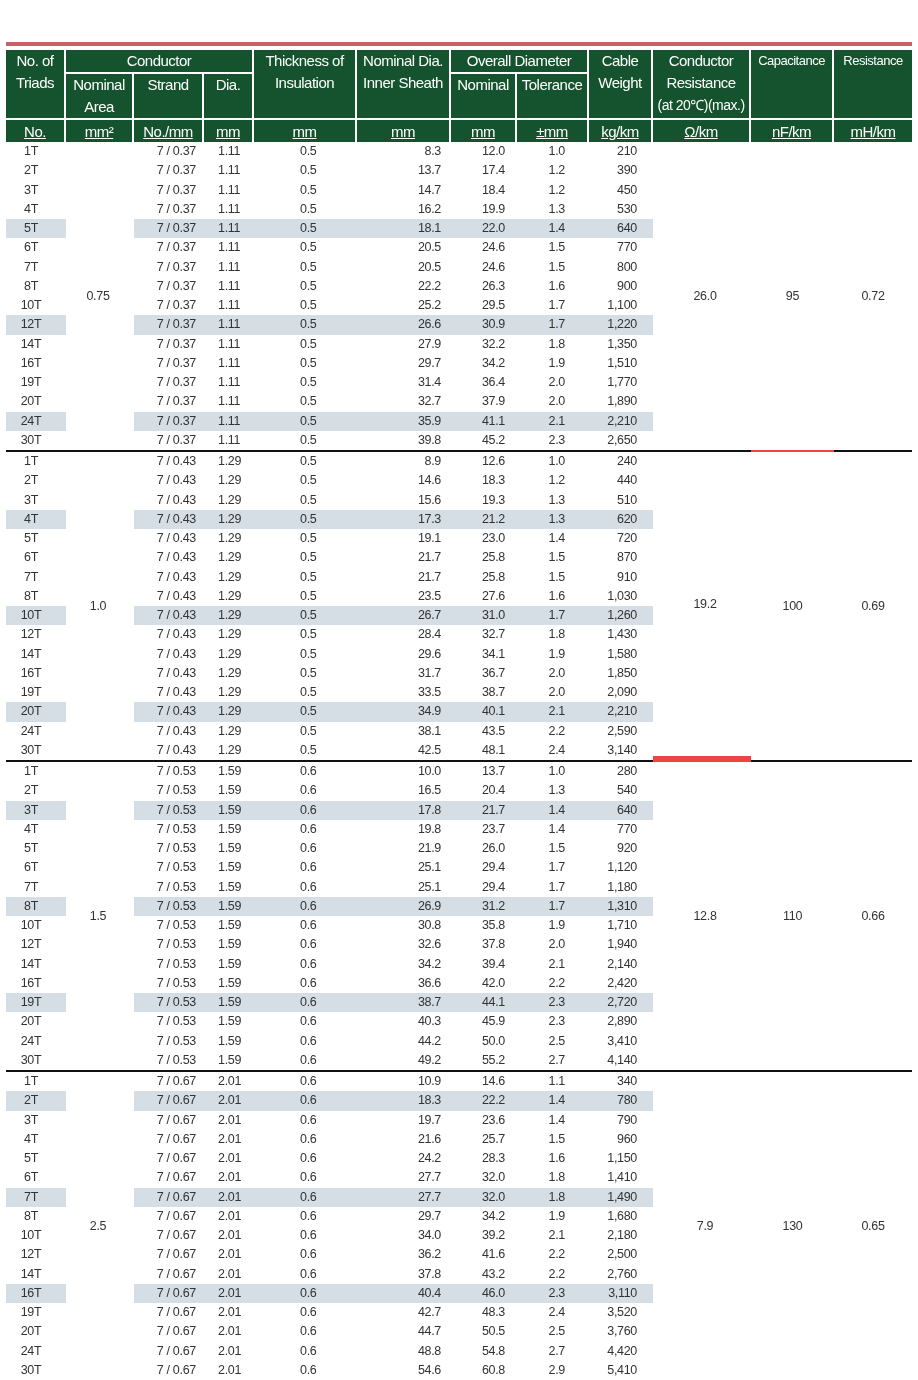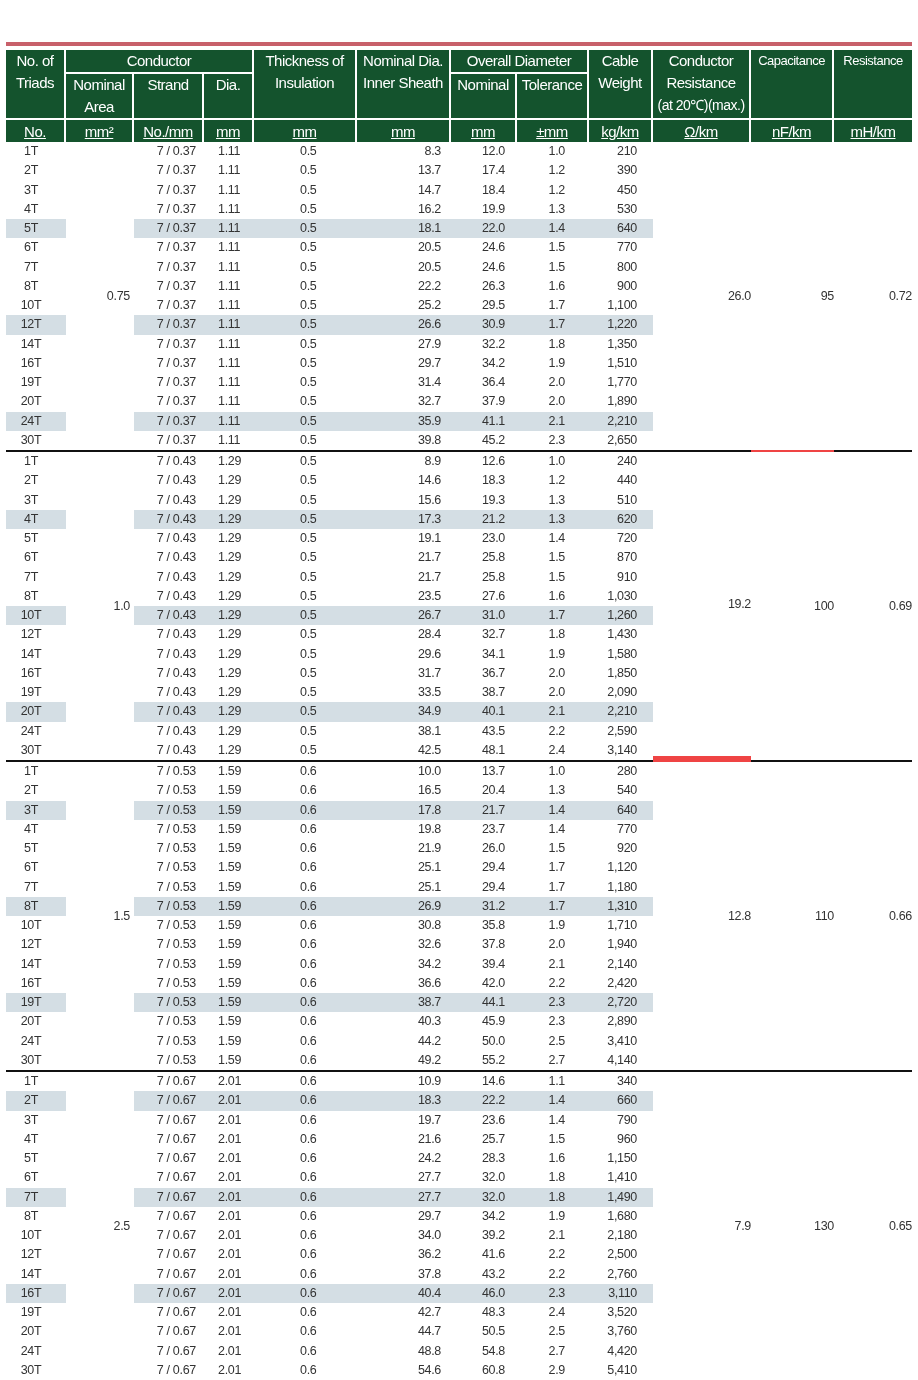--- a/index.html
+++ b/index.html
@@ -32,21 +32,21 @@
 
   td { font-size: 12.5px; height: 19.25px; line-height: 19px; padding: 0; white-space: nowrap; color: #333; letter-spacing: -0.3px; }
   td.no { text-align: center; padding-right: 10px; }
   td.strand { text-align: right; padding-right: 8px; }
   td.dia { text-align: left; padding-left: 14px; }
   td.ins { text-align: left; padding-left: 46px; }
   td.inner { text-align: right; padding-right: 10px; }
   td.onom { text-align: right; padding-right: 12px; }
   td.otol { text-align: right; padding-right: 24px; }
   td.wt { text-align: right; padding-right: 16px; }
-  td.span { text-align: right; vertical-align: middle; margin-top: 32px; }
+  td.span { text-align: center; vertical-align: middle; margin-top: 32px; }
   td.area { padding-right: 4px; }
   tr.hl td.hlc { background: #d4dee4; }
   tr.grp-end td { border-bottom: 2px solid #111; }
 </style>
 </head>
 <body>
 
 <div class="title-bar">
   <div class="title-rule"></div>
 </div>
@@ -627,21 +627,21 @@
         <td class="span" rowspan="16" style="border-bottom:2px solid #111">0.65</td>
       </tr>
       <tr class="hl">
         <td class="no hlc">2T</td>
         <td class="strand hlc">7 / 0.67</td>
         <td class="dia hlc">2.01</td>
         <td class="ins hlc">0.6</td>
         <td class="inner hlc">18.3</td>
         <td class="onom hlc">22.2</td>
         <td class="otol hlc">1.4</td>
-        <td class="wt hlc">660</td>
+        <td class="wt hlc">780</td>
       </tr>
       <tr class="">
         <td class="no hlc">3T</td>
         <td class="strand hlc">7 / 0.67</td>
         <td class="dia hlc">2.01</td>
         <td class="ins hlc">0.6</td>
         <td class="inner hlc">19.7</td>
         <td class="onom hlc">23.6</td>
         <td class="otol hlc">1.4</td>
         <td class="wt hlc">790</td>

